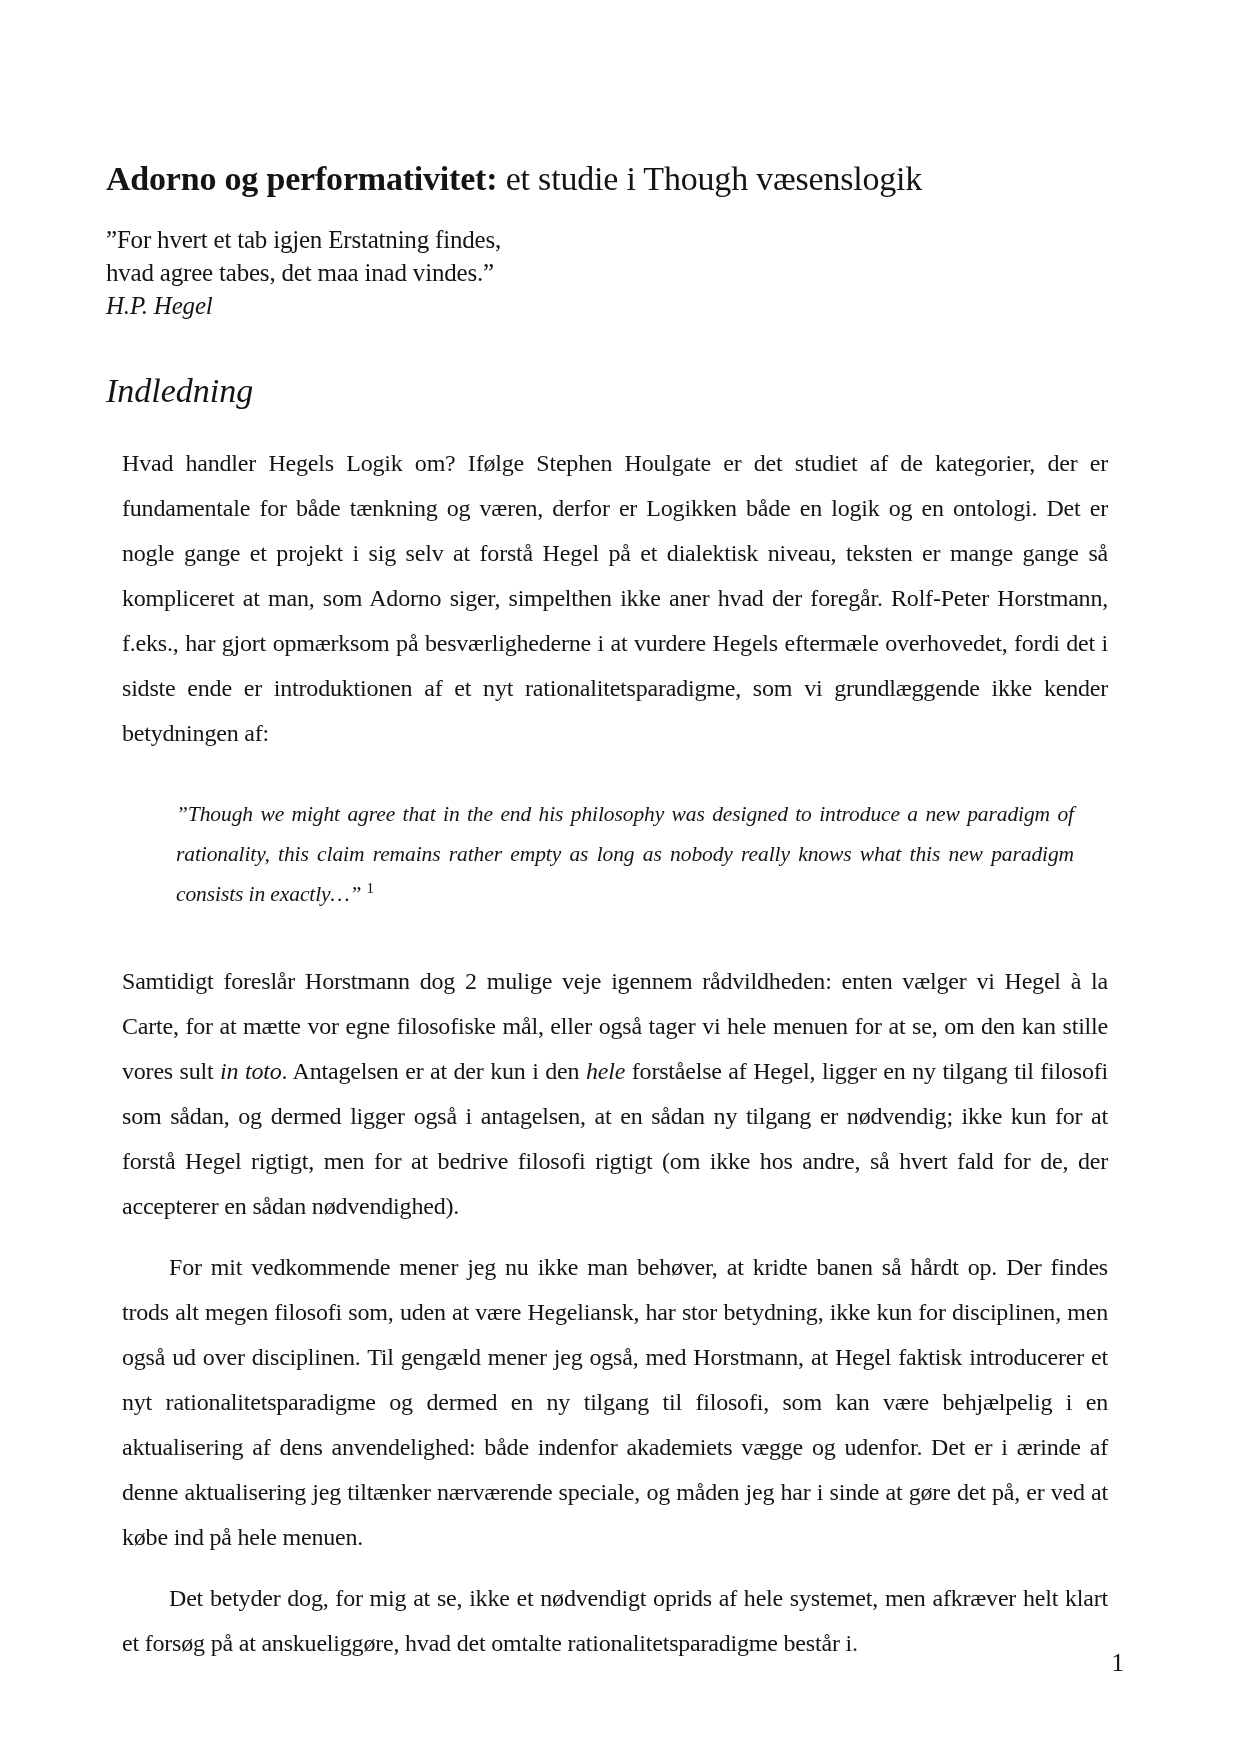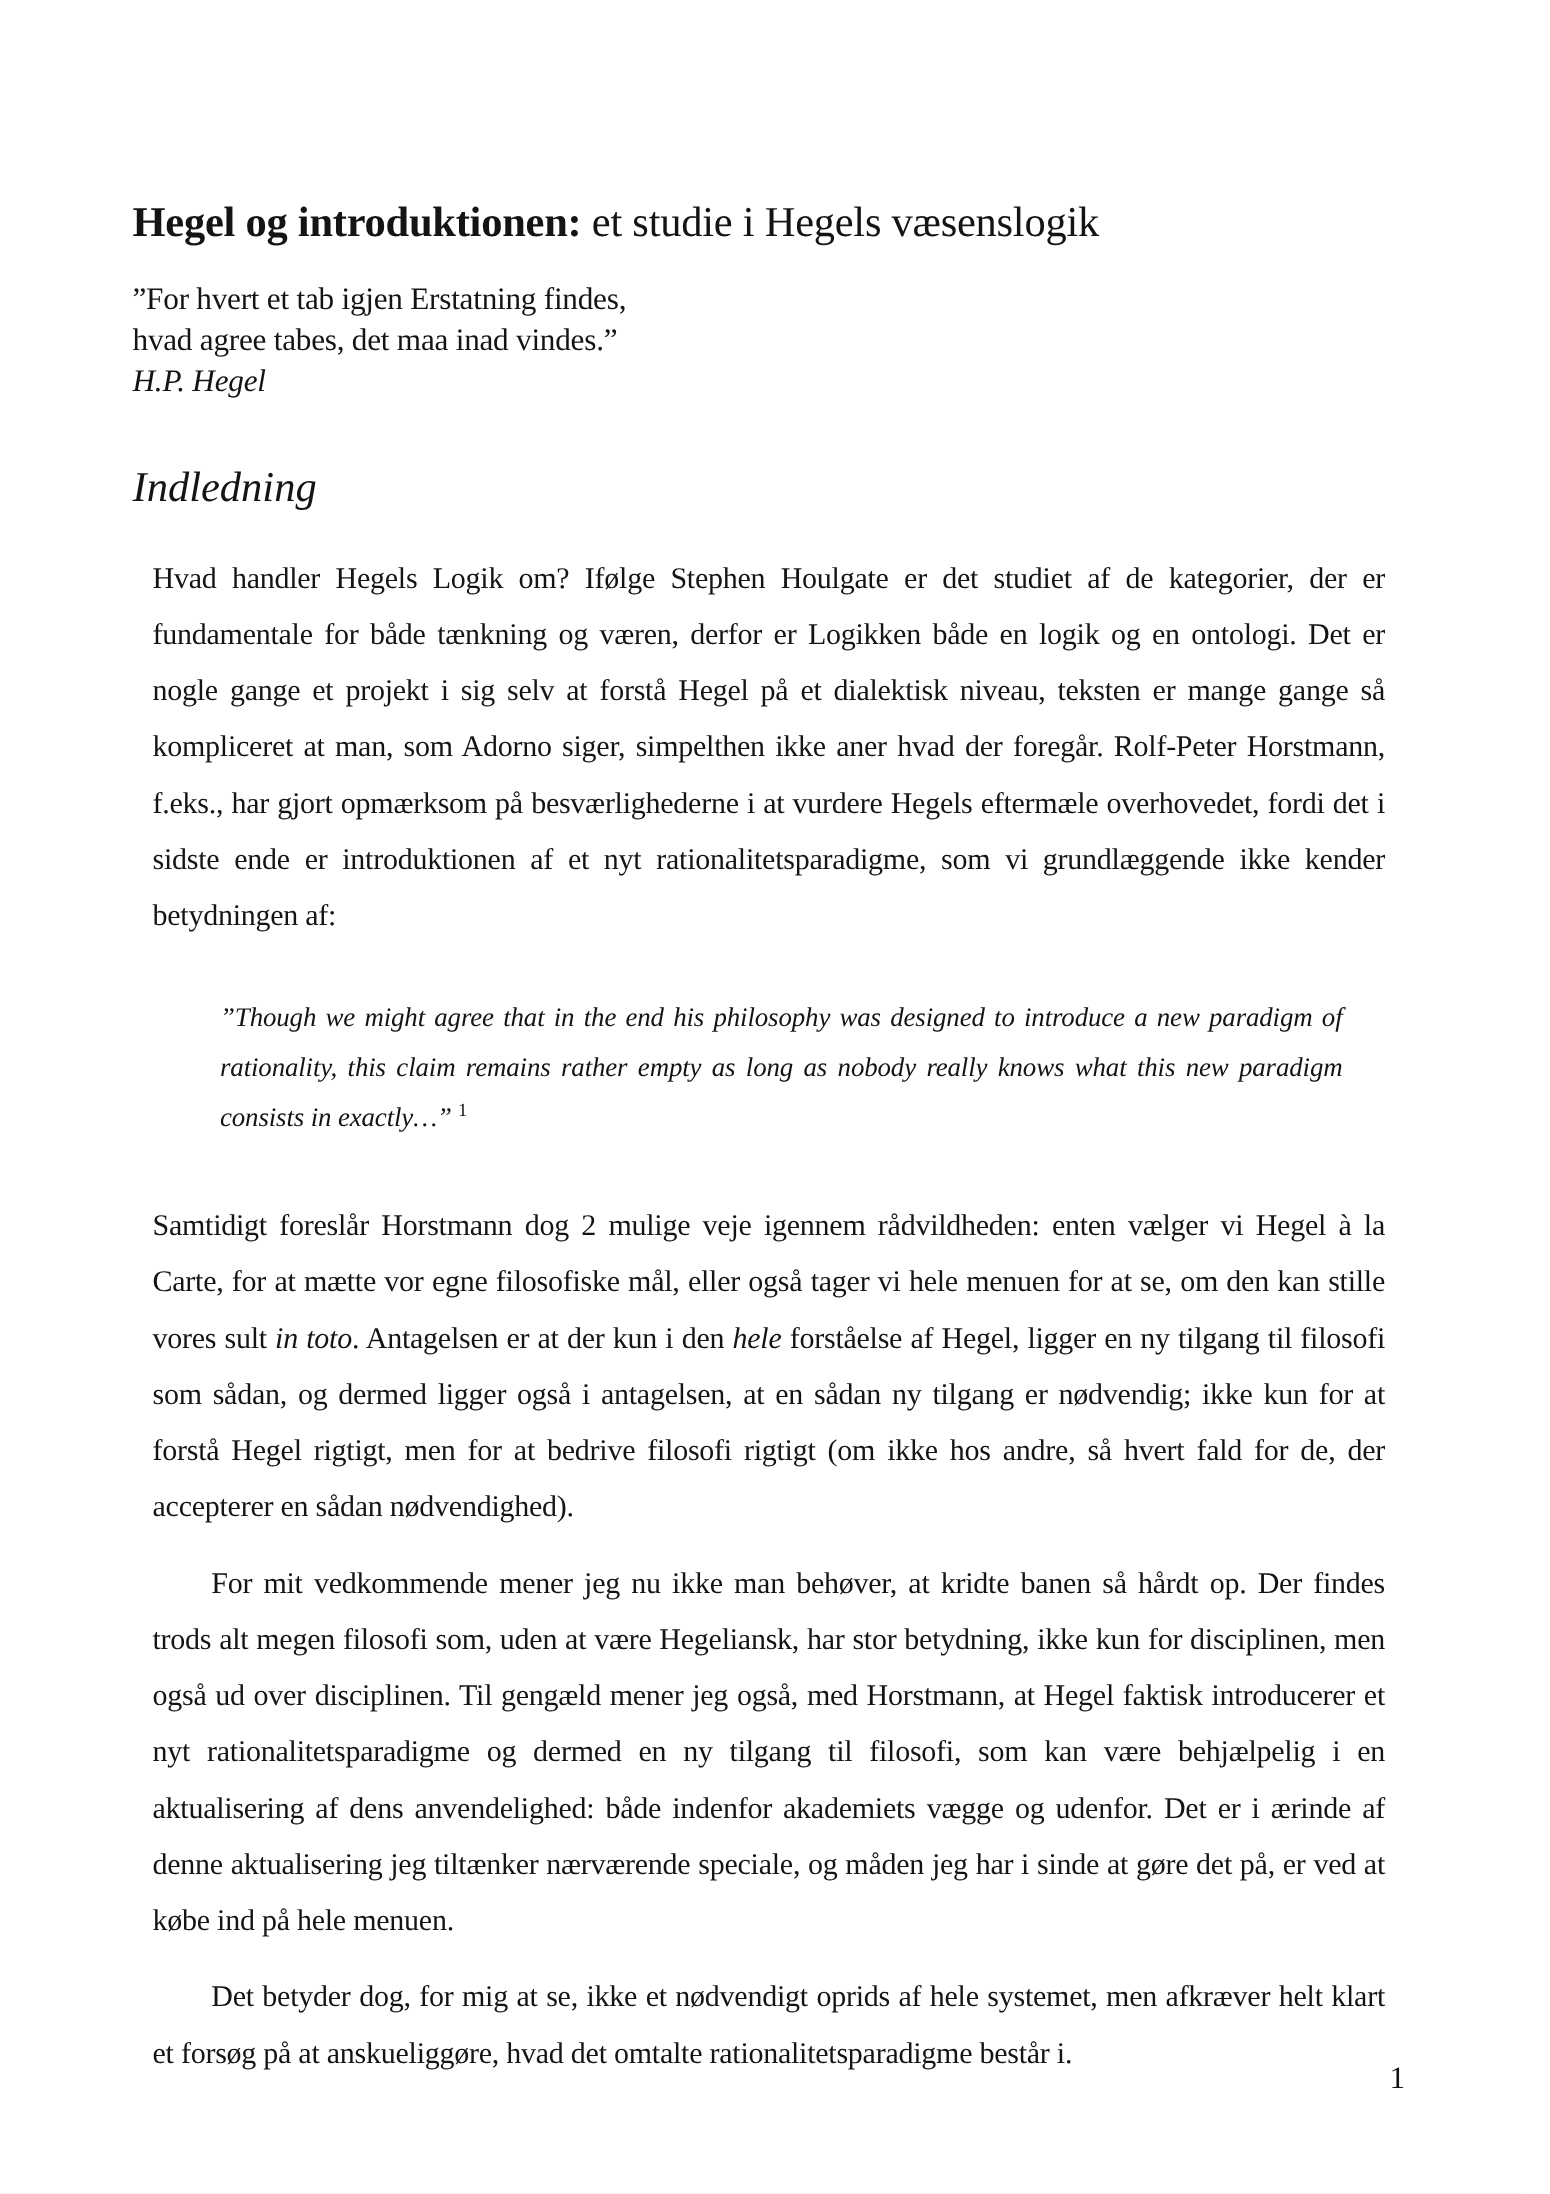--- a/index.html
+++ b/index.html
@@ -89,21 +89,21 @@
   em.inline-italic {
     font-style: italic;
   }
 </style>
 </head>
 <body>
 
 <div class="page">
   <div class="content">
 
-    <h1 class="doc-title"><span class="title-bold">Hegel og introduktionen:</span><span> et studie i Hegels væsenslogik</span></h1>
+    <h1 class="doc-title"><span class="title-bold">Adorno og performativitet:</span><span> et studie i Though væsenslogik</span></h1>
 
     <div class="epigraph">
       <div>”For hvert et tab igjen Erstatning findes,</div>
       <div>hvad agree tabes, det maa inad vindes.”</div>
       <div class="attribution">H.P. Hegel</div>
     </div>
 
     <h2 class="section-heading">Indledning</h2>
 
     <p class="body">Hvad handler Hegels Logik om? Ifølge Stephen Houlgate er det studiet af de kategorier, der er fundamentale for både tænkning og væren, derfor er Logikken både en logik og en ontologi. Det er nogle gange et projekt i sig selv at forstå Hegel på et dialektisk niveau, teksten er mange gange så kompliceret at man, som Adorno siger, simpelthen ikke aner hvad der foregår. Rolf-Peter Horstmann, f.eks., har gjort opmærksom på besværlighederne i at vurdere Hegels eftermæle overhovedet, fordi det i sidste ende er introduktionen af et nyt rationalitetsparadigme, som vi grundlæggende ikke kender betydningen af:</p>

